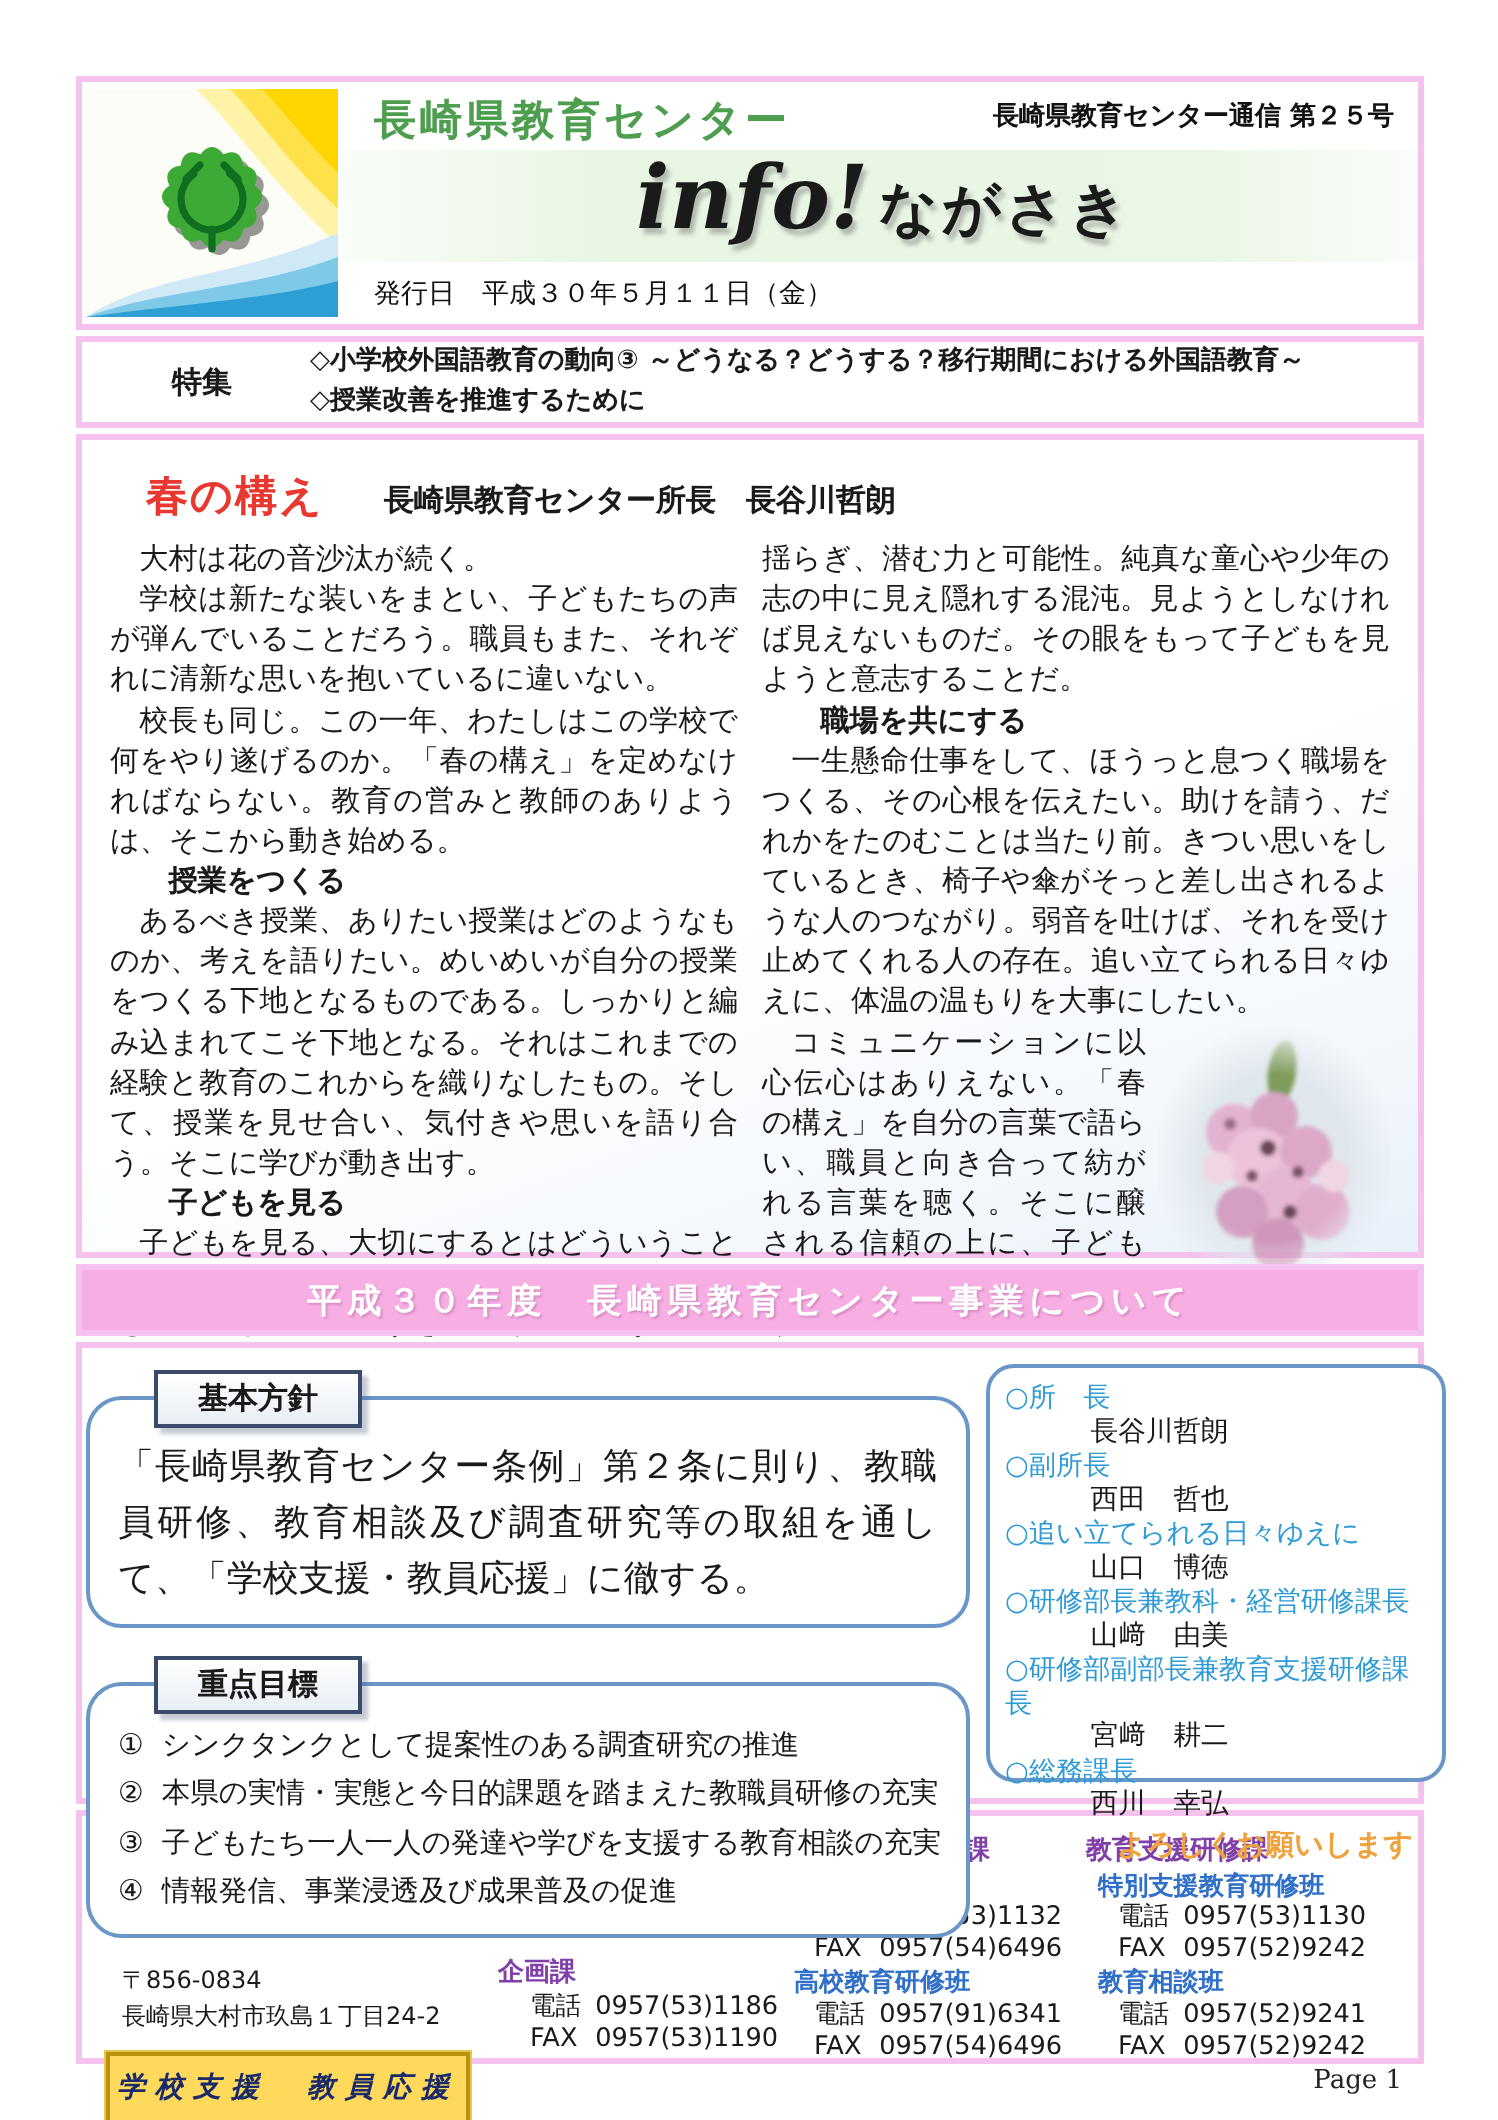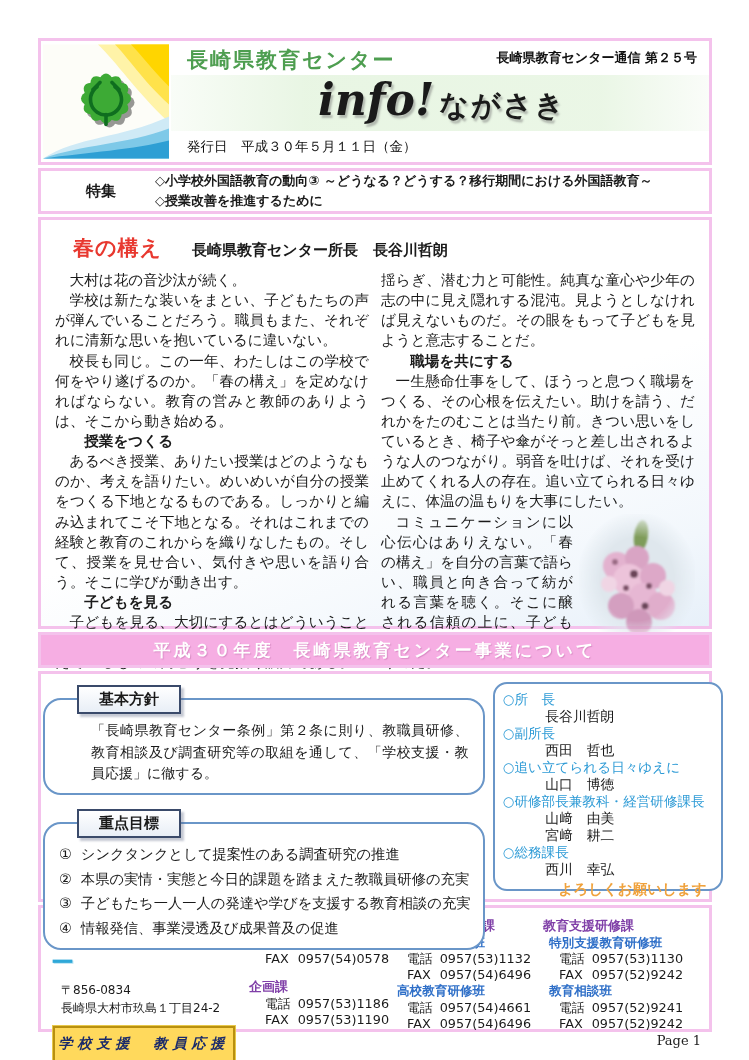--- a/index.html
+++ b/index.html
@@ -44,21 +44,21 @@
 
   
   .banner { height: 36px; background: #F6AEE3; border: 3px solid #F4C2EC; display: flex; align-items: center; justify-content: center; color: #ffffff; font-weight: bold; font-size: 17px; letter-spacing: 3px; text-shadow: 1px 1px 1px rgba(200,120,180,0.6); }
 
   
   .business-box { height: 231px; display: flex; gap: 8px; padding: 8px 8px 8px 2px; }
   .biz-left { flex: 1; display: flex; flex-direction: column; }
   .rbox { position: relative; border: 2px solid #6a96c8; border-radius: 18px; background: #fff; }
   .tag { position: absolute; top: -15px; left: 32px; background: linear-gradient(#ffffff, #e8eef6); border: 2px solid #3a4a6a; box-shadow: 3px 3px 2px rgba(90,100,130,0.35); padding: 3px 20px; font-size: 15px; font-weight: bold; z-index: 2; }
   .policy-box { margin-top: 16px; padding: 20px 14px 8px; flex: 0 0 auto; }
-  .policy-text { font-size: 14px; line-height: 1.55; text-align: justify; margin-left: 32px; }
+  .policy-text { font-size: 18px; line-height: 1.55; text-align: justify; }
   .goals-box { margin-top: 27px; padding: 18px 12px 8px 14px; flex: 1; }
   .goal-line { font-size: 14.3px; line-height: 1.72; white-space: nowrap; }
   .goal-num { margin-right: 9px; }
   .staff-box { width: 230px; flex: 0 0 auto; border-radius: 14px; padding: 7px 8px 5px 8px; align-self: stretch; }
   .staff-role { color: #2E9BD6; font-size: 13.6px; font-weight: 500; line-height: 1.24; }
   .staff-name { font-size: 13.8px; line-height: 1.24; padding-left: 3.1em; }
   .staff-closing { color: #F0A23C; font-weight: bold; font-size: 14.5px; text-align: right; padding: 2px 6px 0 0; }
 
   
   .footer-box { height: 127px; display: flex; padding: 8px 6px 6px 10px; }
@@ -226,20 +226,21 @@
       </div>
       <div class="rbox staff-box">
         <div class="staff-role">○所　長</div>
         <div class="staff-name">長谷川哲朗</div>
         <div class="staff-role">○副所長</div>
         <div class="staff-name">西田　哲也</div>
         <div class="staff-role">○追い立てられる日々ゆえに</div>
         <div class="staff-name">山口　博徳</div>
         <div class="staff-role">○研修部長兼教科・経営研修課長</div>
         <div class="staff-name">山﨑　由美</div>
+        <div class="staff-role">○研修部副部長兼教育支援研修課長</div>
         <div class="staff-name">宮﨑　耕二</div>
         <div class="staff-role">○総務課長</div>
         <div class="staff-name">西川　幸弘</div>
         <div class="staff-closing">よろしくお願いします</div>
       </div>
     </div>
 
     <div class="pbox footer-box">
       <div class="f-left">
         <div class="f-org">長崎県教育センター</div>
@@ -254,21 +255,21 @@
         <div class="f-dept gap-top">企画課</div>
         <div class="f-line"><span class="f-lab">電話</span><span>0957(53)1186</span></div>
         <div class="f-line"><span class="f-lab">FAX</span><span>0957(53)1190</span></div>
       </div>
       <div class="f-col f-col2">
         <div class="f-dept">教科・経営研修課</div>
         <div class="f-team">義務教育研修班</div>
         <div class="f-line"><span class="f-lab">電話</span><span>0957(53)1132</span></div>
         <div class="f-line"><span class="f-lab">FAX</span><span>0957(54)6496</span></div>
         <div class="f-team">高校教育研修班</div>
-        <div class="f-line"><span class="f-lab">電話</span><span>0957(54)4661</span></div>
+        <div class="f-line"><span class="f-lab">電話</span><span>0957(91)6341</span></div>
         <div class="f-line"><span class="f-lab">FAX</span><span>0957(54)6496</span></div>
       </div>
       <div class="f-col f-col3">
         <div class="f-dept">教育支援研修課</div>
         <div class="f-team">特別支援教育研修班</div>
         <div class="f-line"><span class="f-lab">電話</span><span>0957(53)1130</span></div>
         <div class="f-line"><span class="f-lab">FAX</span><span>0957(52)9242</span></div>
         <div class="f-team">教育相談班</div>
         <div class="f-line"><span class="f-lab">電話</span><span>0957(52)9241</span></div>
         <div class="f-line"><span class="f-lab">FAX</span><span>0957(52)9242</span></div>

